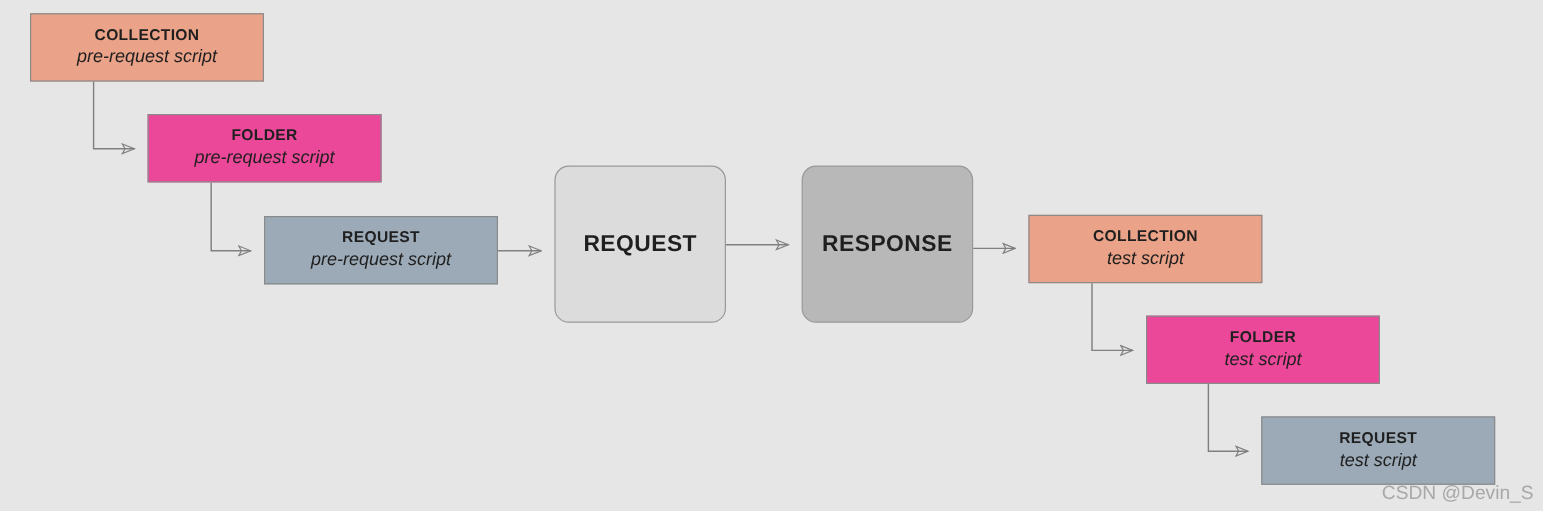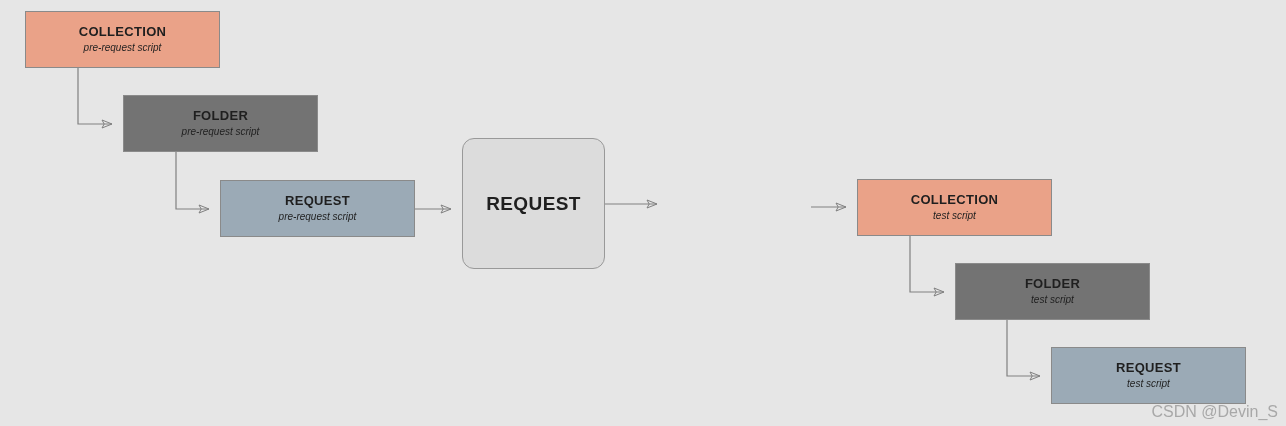--- a/index.html
+++ b/index.html
@@ -47,32 +47,32 @@
 
   .node .title {
     font-weight: bold;
     font-size: 13px;
     color: #1f1f1f;
     letter-spacing: 0.3px;
   }
 
   .node .subtitle {
     font-style: italic;
-    font-size: 10px;
+    font-size: 15px;
     color: #1f1f1f;
     margin-top: 2px;
   }
 
   
   .script-node {
     border: 1px solid #8a8a8a;
   }
 
   .fill-collection { background: #eaa288; }
-  .fill-folder     { background: #737373; }
+  .fill-folder     { background: #ec4899; }
   .fill-request    { background: #9baab6; }
 
   
   .stage-node {
     border: 1px solid #999999;
     border-radius: 12px;
   }
   .stage-node .stage-label {
     font-weight: bold;
     font-size: 19px;
@@ -132,20 +132,23 @@
 
   <div class="node script-node fill-request" style="left:220px; top:180px; width:195px; height:57px;">
     <span class="title">REQUEST</span>
     <span class="subtitle">pre-request script</span>
   </div>
 
   <div class="node stage-node fill-stage-request" style="left:462px; top:138px; width:143px; height:131px;">
     <span class="stage-label">REQUEST</span>
   </div>
 
+  <div class="node stage-node fill-stage-response" style="left:668px; top:138px; width:143px; height:131px;">
+    <span class="stage-label">RESPONSE</span>
+  </div>
 
   <div class="node script-node fill-collection" style="left:857px; top:179px; width:195px; height:57px;">
     <span class="title">COLLECTION</span>
     <span class="subtitle">test script</span>
   </div>
 
   <div class="node script-node fill-folder" style="left:955px; top:263px; width:195px; height:57px;">
     <span class="title">FOLDER</span>
     <span class="subtitle">test script</span>
   </div>

